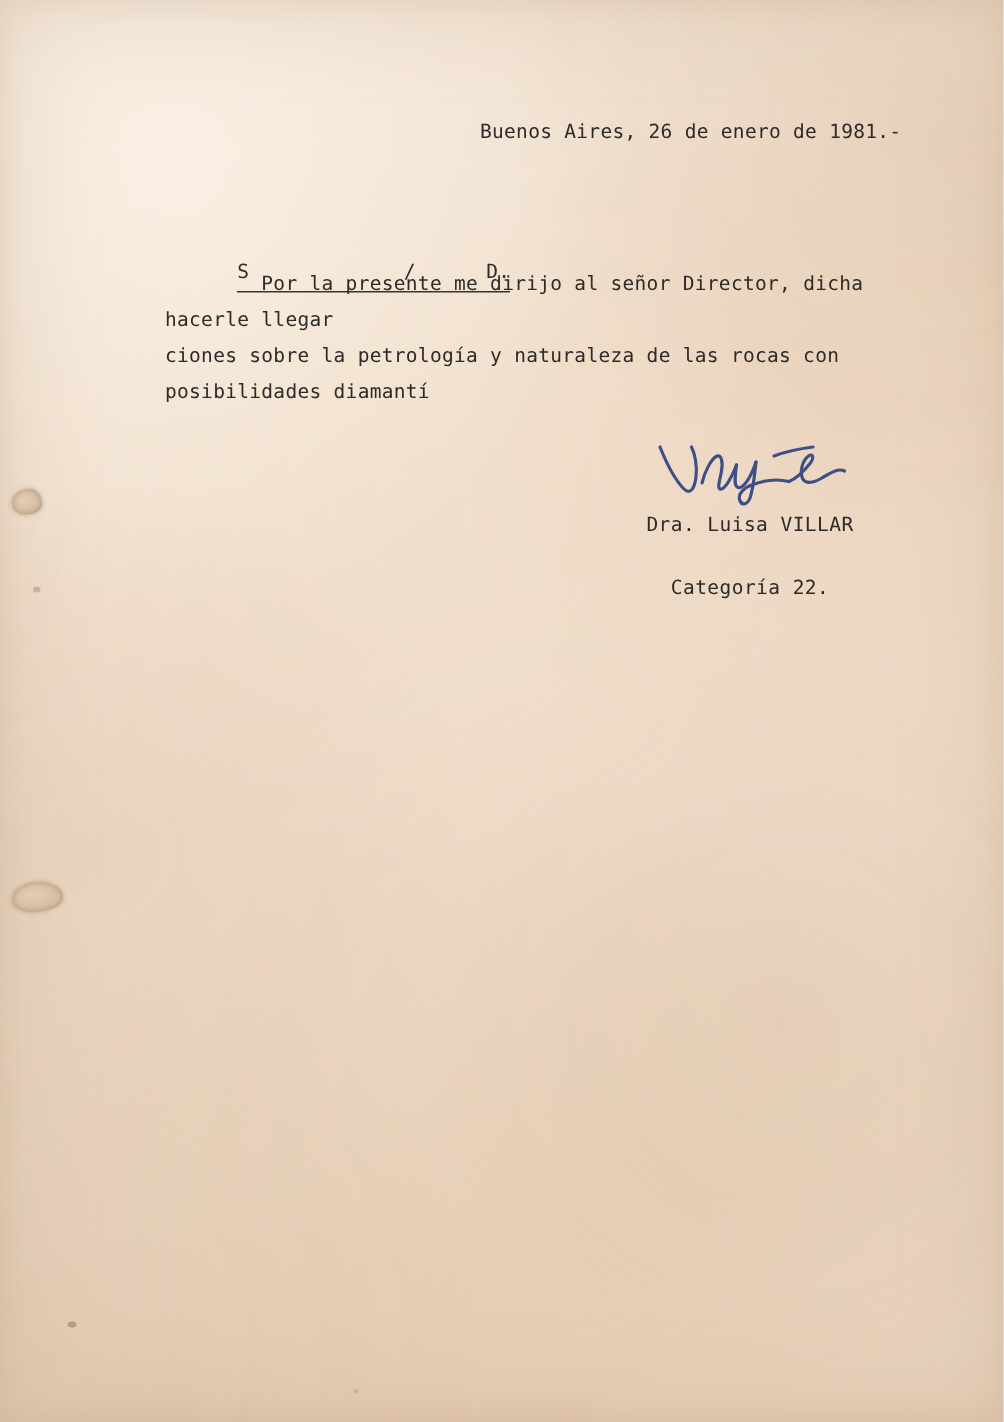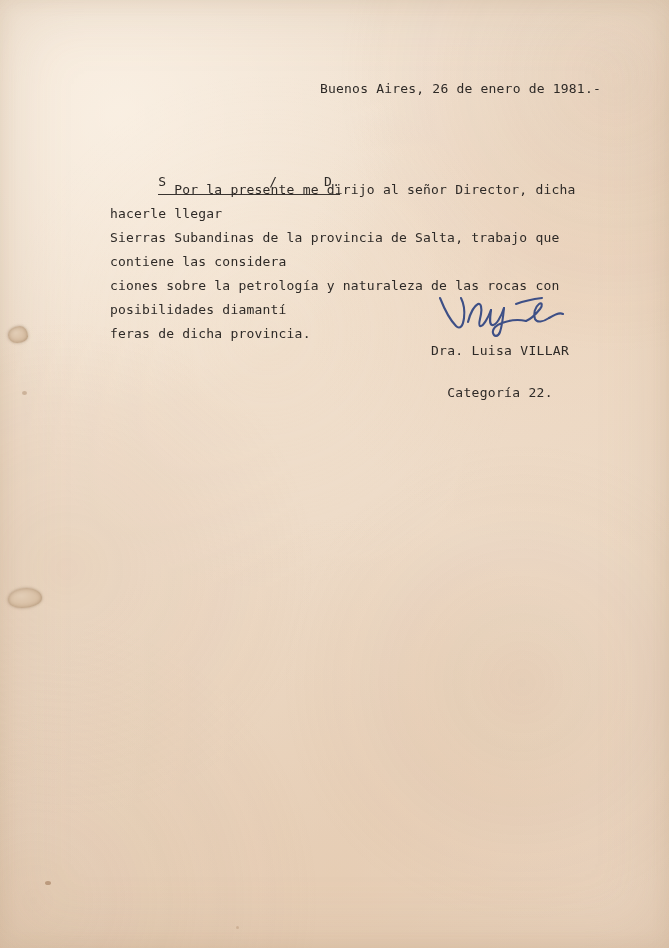--- a/index.html
+++ b/index.html
@@ -170,23 +170,21 @@
 
     <div class="line date-line">Buenos Aires, 26 de enero de 1981.-</div>
 
 
     <div class="line sd-line">
       <span class="seg sd-s">S</span><span class="seg sd-slash">/</span><span class="seg sd-d">D.</span>
     </div>
 
     <div class="body-block">
       <div class="p">        Por la presente me dirijo al señor Director, dicha hacerle llegar</div>
-      <div class="p">Sierras Subandinas de la provincia de Salta, trabajo que contiene las considera</div>
       <div class="p">ciones sobre la petrología y naturaleza de las rocas con posibilidades diamantí</div>
-      <div class="p">feras de dicha provincia.</div>
     </div>
 
     <div class="sig-wrap">
       <svg class="sig-svg" width="140" height="46" viewBox="0 0 140 46">
         <g fill="none" stroke="#3d4f86" stroke-width="2.1" stroke-linecap="round" stroke-linejoin="round">
           <path d="M10 6 C14 16, 20 28, 26 34 C30 38, 33 34, 34 26 C35 18, 33 10, 31 6"></path>
           <path d="M38 30 C40 22, 44 14, 48 12 C51 11, 52 16, 51 22 C50 28, 48 33, 50 34 C53 35, 58 26, 61 18"></path>
           <path d="M61 18 C60 26, 59 32, 62 33 C66 34, 71 25, 74 16"></path>
           <path d="M74 16 C73 26, 72 34, 70 40 C68 45, 64 45, 63 41 C62 37, 66 33, 72 31 C80 28, 88 27, 96 29"></path>
           <path d="M96 29 C101 27, 106 22, 110 17 C113 13, 112 10, 109 12 C105 15, 103 22, 105 27 C107 31, 113 30, 119 26"></path>

